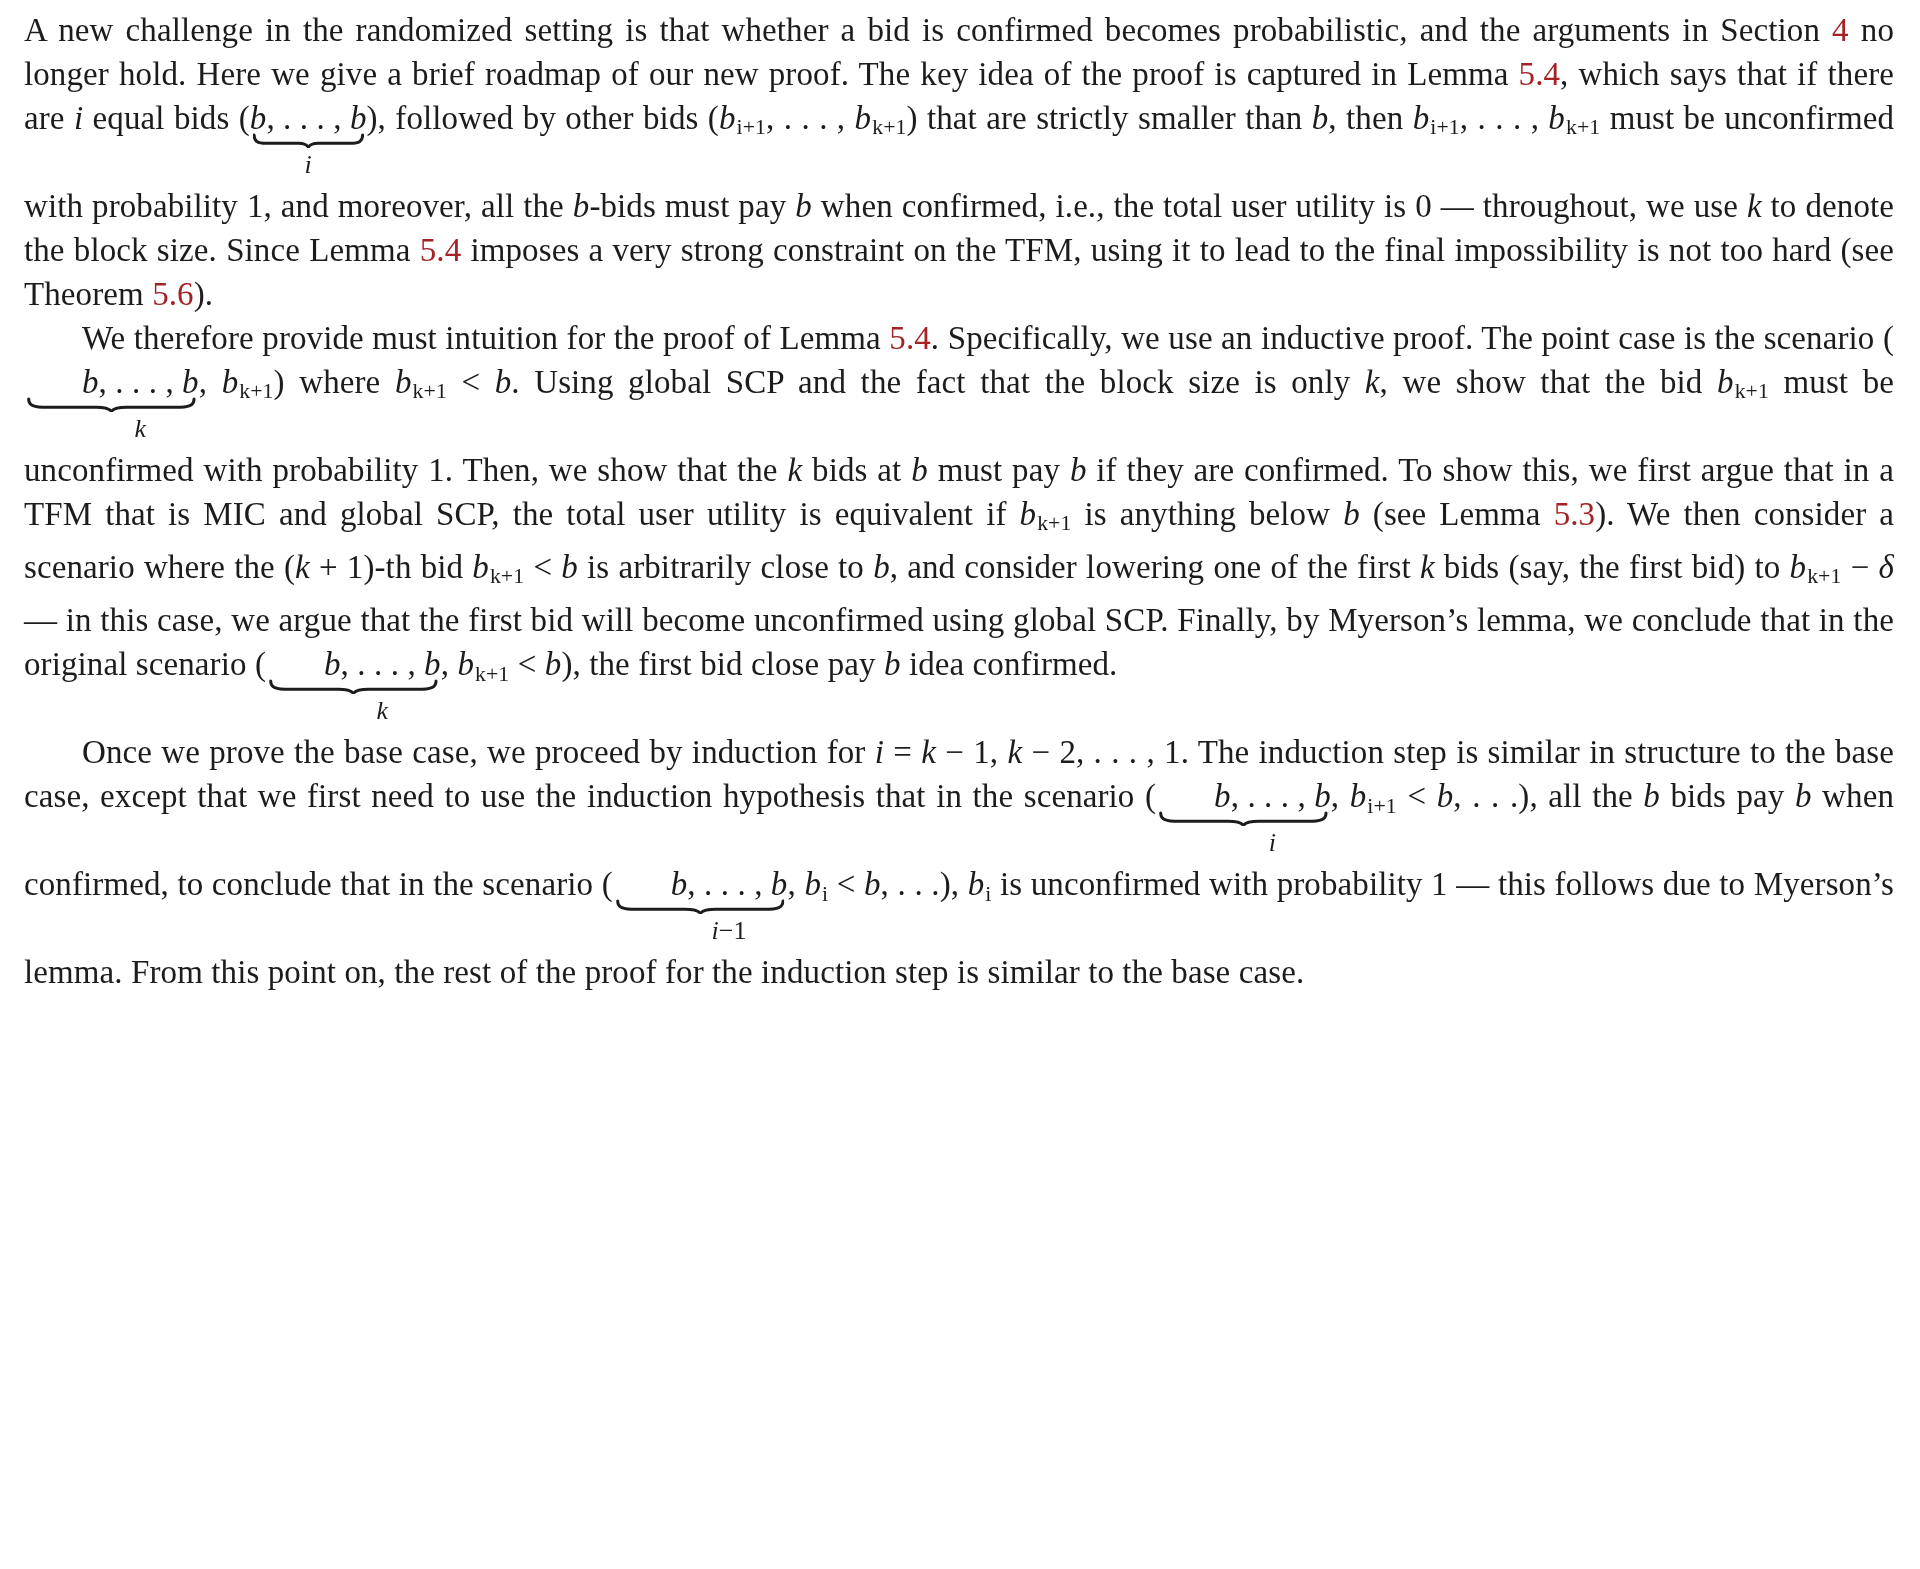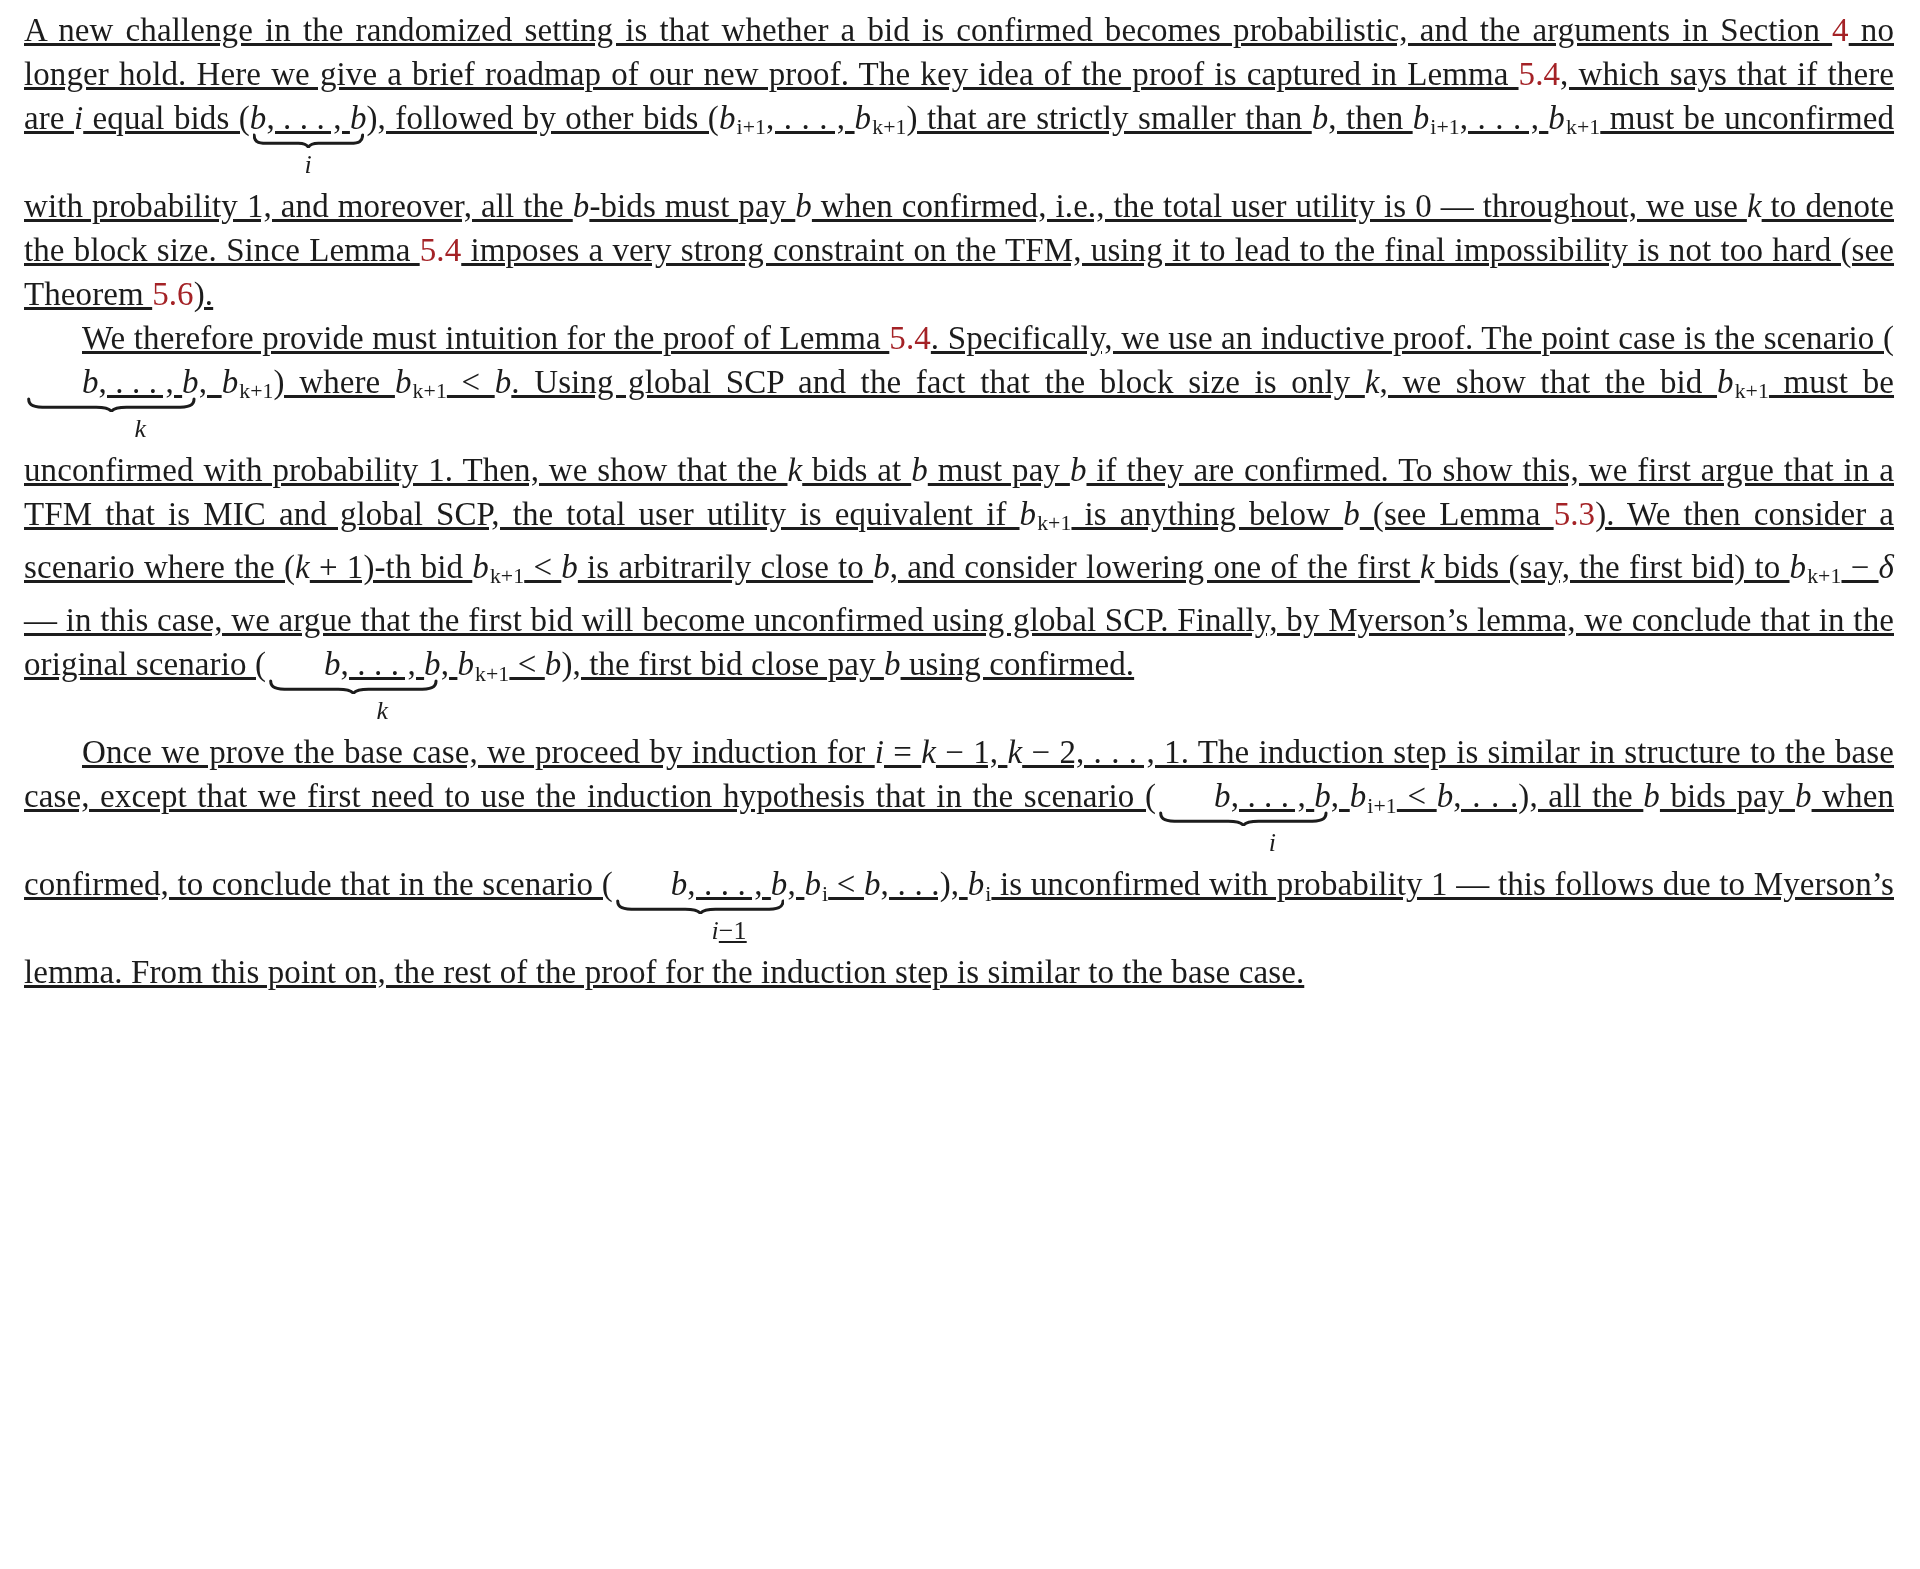--- a/index.html
+++ b/index.html
@@ -20,21 +20,21 @@
   .para {
     margin: 0;
     font-size: 33px;
     line-height: 44px;
     text-align: justify;
     letter-spacing: 0.1px;
   }
   .para.indent {
     text-indent: 58px;
   }
-  .txt { font-style: normal; text-decoration: underline; }
+  .txt { font-style: normal; }
   .mvar {
     font-style: italic;
     font-family: "Liberation Serif", "DejaVu Serif", serif;
   }
   .sub {
     font-size: 0.66em;
     vertical-align: -0.24em;
     margin-left: 1px;
   }
   .ref {
@@ -84,21 +84,21 @@
             </svg>
           </span><span class="ub-label"><span class="mvar">i</span></span></span><span class="txt">), followed by other bids (</span><span><span class="mvar">b</span><span class="sub">i+1</span></span><span class="txt">, . . . , </span><span><span class="mvar">b</span><span class="sub">k+1</span></span><span class="txt">) that are strictly smaller than </span><span class="mvar">b</span><span class="txt">, then </span><span><span class="mvar">b</span><span class="sub">i+1</span></span><span class="txt">, . . . , </span><span><span class="mvar">b</span><span class="sub">k+1</span></span><span class="txt"> must be unconfirmed with probability 1, and moreover, all the </span><span class="mvar">b</span><span class="txt">-bids must pay </span><span class="mvar">b</span><span class="txt"> when confirmed, i.e., the total user utility is 0 — throughout, we use </span><span class="mvar">k</span><span class="txt"> to denote the block size.  Since Lemma </span><a class="ref">5.4</a><span class="txt"> imposes a very strong constraint on the TFM, using it to lead to the final impossibility is not too hard (see Theorem </span><a class="ref">5.6</a><span class="txt">).</span></p>
       <p class="para indent"><span class="txt">We therefore provide must intuition for the proof of Lemma </span><a class="ref">5.4</a><span class="txt">.  Specifically, we use an inductive proof.  The point case is the scenario (</span><span class="ub"><span><span class="mvar">b</span><span class="txt">, . . . , </span><span class="mvar">b</span></span><span class="ub-brace">
             <svg viewBox="0 0 100 16" preserveAspectRatio="none">
               <path d="M1,2 C1,9 4,11 12,11 L41,11 C46,11 48.6,12.4 50,15.2 C51.4,12.4 54,11 59,11 L88,11 C96,11 99,9 99,2" fill="none" stroke="currentColor" stroke-width="3" stroke-linecap="round" vector-effect="non-scaling-stroke"></path>
             </svg>
           </span><span class="ub-label"><span class="mvar">k</span></span></span><span class="txt">, </span><span><span class="mvar">b</span><span class="sub">k+1</span></span><span class="txt">) where </span><span><span class="mvar">b</span><span class="sub">k+1</span></span><span class="txt"> &lt; </span><span class="mvar">b</span><span class="txt">.  Using global SCP and the fact that the block size is only </span><span class="mvar">k</span><span class="txt">, we show that the bid </span><span><span class="mvar">b</span><span class="sub">k+1</span></span><span class="txt"> must be unconfirmed with probability 1.  Then, we show that the </span><span class="mvar">k</span><span class="txt"> bids at </span><span class="mvar">b</span><span class="txt"> must pay </span><span class="mvar">b</span><span class="txt"> if they are confirmed.  To show this, we first argue that in a TFM that is MIC and global SCP, the total user utility is equivalent if </span><span><span class="mvar">b</span><span class="sub">k+1</span></span><span class="txt"> is anything below </span><span class="mvar">b</span><span class="txt"> (see Lemma </span><a class="ref">5.3</a><span class="txt">).  We then consider a scenario where the (</span><span class="mvar">k</span><span class="txt"> + 1)-th bid </span><span><span class="mvar">b</span><span class="sub">k+1</span></span><span class="txt"> &lt; </span><span class="mvar">b</span><span class="txt"> is arbitrarily close to </span><span class="mvar">b</span><span class="txt">, and consider lowering one of the first </span><span class="mvar">k</span><span class="txt"> bids (say, the first bid) to </span><span><span class="mvar">b</span><span class="sub">k+1</span></span><span class="txt"> − </span><span class="mvar">δ</span><span class="txt"> — in this case, we argue that the first bid will become unconfirmed using global SCP. Finally, by Myerson’s lemma, we conclude that in the original scenario (</span><span class="ub"><span><span class="mvar">b</span><span class="txt">, . . . , </span><span class="mvar">b</span></span><span class="ub-brace">
             <svg viewBox="0 0 100 16" preserveAspectRatio="none">
               <path d="M1,2 C1,9 4,11 12,11 L41,11 C46,11 48.6,12.4 50,15.2 C51.4,12.4 54,11 59,11 L88,11 C96,11 99,9 99,2" fill="none" stroke="currentColor" stroke-width="3" stroke-linecap="round" vector-effect="non-scaling-stroke"></path>
             </svg>
-          </span><span class="ub-label"><span class="mvar">k</span></span></span><span class="txt">, </span><span><span class="mvar">b</span><span class="sub">k+1</span></span><span class="txt"> &lt; </span><span class="mvar">b</span><span class="txt">), the first bid close pay </span><span class="mvar">b</span><span class="txt"> using confirmed.</span></p>
+          </span><span class="ub-label"><span class="mvar">k</span></span></span><span class="txt">, </span><span><span class="mvar">b</span><span class="sub">k+1</span></span><span class="txt"> &lt; </span><span class="mvar">b</span><span class="txt">), the first bid close pay </span><span class="mvar">b</span><span class="txt"> idea confirmed.</span></p>
       <p class="para indent"><span class="txt">Once we prove the base case, we proceed by induction for </span><span class="mvar">i</span><span class="txt"> = </span><span class="mvar">k</span><span class="txt"> − 1, </span><span class="mvar">k</span><span class="txt"> − 2, . . . , 1.  The induction step is similar in structure to the base case, except that we first need to use the induction hypothesis that in the scenario (</span><span class="ub"><span><span class="mvar">b</span><span class="txt">, . . . , </span><span class="mvar">b</span></span><span class="ub-brace">
             <svg viewBox="0 0 100 16" preserveAspectRatio="none">
               <path d="M1,2 C1,9 4,11 12,11 L41,11 C46,11 48.6,12.4 50,15.2 C51.4,12.4 54,11 59,11 L88,11 C96,11 99,9 99,2" fill="none" stroke="currentColor" stroke-width="3" stroke-linecap="round" vector-effect="non-scaling-stroke"></path>
             </svg>
           </span><span class="ub-label"><span class="mvar">i</span></span></span><span class="txt">, </span><span><span class="mvar">b</span><span class="sub">i+1</span></span><span class="txt"> &lt; </span><span class="mvar">b</span><span class="txt">, . . .), all the </span><span class="mvar">b</span><span class="txt"> bids pay </span><span class="mvar">b</span><span class="txt"> when confirmed, to conclude that in the scenario (</span><span class="ub"><span><span class="mvar">b</span><span class="txt">, . . . , </span><span class="mvar">b</span></span><span class="ub-brace">
             <svg viewBox="0 0 100 16" preserveAspectRatio="none">
               <path d="M1,2 C1,9 4,11 12,11 L41,11 C46,11 48.6,12.4 50,15.2 C51.4,12.4 54,11 59,11 L88,11 C96,11 99,9 99,2" fill="none" stroke="currentColor" stroke-width="3" stroke-linecap="round" vector-effect="non-scaling-stroke"></path>
             </svg>
           </span><span class="ub-label"><span class="mvar">i</span><span class="txt">−1</span></span></span><span class="txt">, </span><span><span class="mvar">b</span><span class="sub">i</span></span><span class="txt"> &lt; </span><span class="mvar">b</span><span class="txt">, . . .), </span><span><span class="mvar">b</span><span class="sub">i</span></span><span class="txt"> is unconfirmed with probability 1 — this follows due to Myerson’s lemma.  From this point on, the rest of the proof for the induction step is similar to the base case.</span></p>
     </main>

